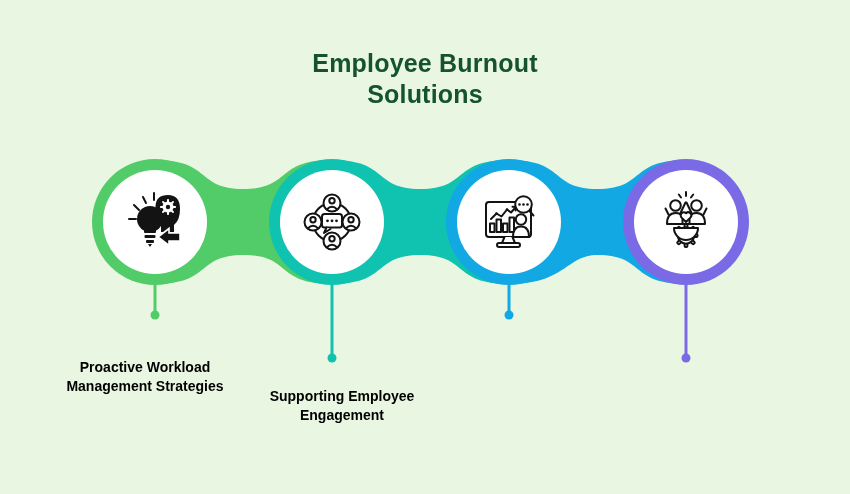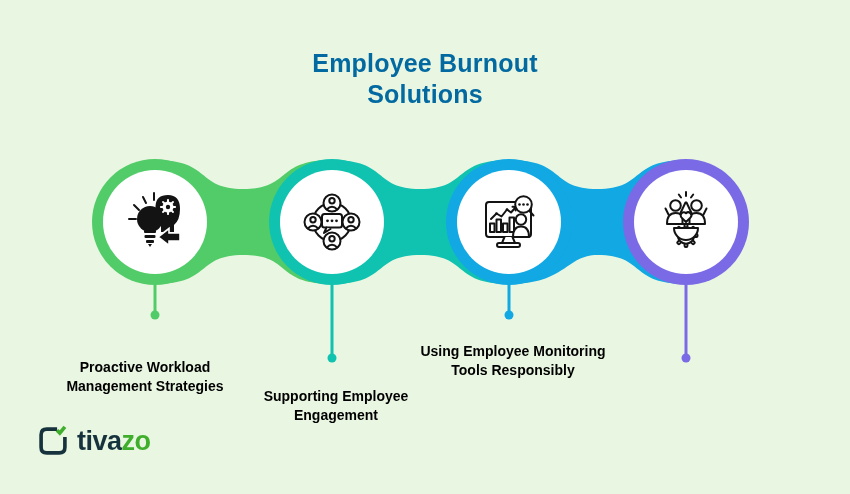--- a/index.html
+++ b/index.html
@@ -17,35 +17,35 @@
   }
   .chain-svg{position:absolute;left:0;top:0;}
   .ink-stroke{stroke:#131313;fill:none;stroke-width:2;stroke-linecap:round;stroke-linejoin:round;}
   .ink-fill{fill:#131313;}
   .step-label{
     position:absolute;text-align:center;
     font-size:14px;line-height:19px;font-weight:700;
     white-space:pre-line;
   }
   .label-1{left:45px;top:334px;width:200px;margin-top:24px;}
-  .label-2{left:236px;top:387px;width:200px;}
+  .label-2{left:242px;top:387px;width:200px;}
   .label-3{left:398px;top:342px;width:230px;}
   .label-4{left:575px;top:387px;width:220px;}
   .logo{
     position:absolute;left:36px;top:424px;
     display:flex;align-items:center;gap:7px;
   }
   .logo-text{font-size:27px;font-weight:800;letter-spacing:-.5px;}
 </style>
 </head>
 <body>
 
 <div class="canvas" style="background-color: rgb(233, 246, 225);">
 
-  <h1 class="title" style="color: #0369a1;">Employee Burnout
+  <h1 class="title" style="color: #14532d;">Employee Burnout
 Solutions</h1>
 
   <svg class="chain-svg" width="850" height="494" viewBox="0 0 850 494">
 
     <path d="M155,160 C212,160 195.5,189 243.5,189 C291.5,189 275,160 332,160 L332,284 C275,284 291.5,255 243.5,255 C195.5,255 212,284 155,284 Z" fill="#52cc68"></path>
     <path d="M332,160 C389,160 372.5,189 420.5,189 C468.5,189 452,160 509,160 L509,284 C452,284 468.5,255 420.5,255 C372.5,255 389,284 332,284 Z" fill="#10c3b0"></path>
     <path d="M509,160 C566,160 549.5,189 597.5,189 C645.5,189 629,160 686,160 L686,284 C629,284 645.5,255 597.5,255 C566,255 566,284 509,284 Z" fill="#11a8e3"></path>
 
     <circle cx="155" cy="222" r="63" fill="#52cc68"></circle>
     <circle cx="155" cy="222" r="52" fill="#ffffff"></circle>
@@ -159,26 +159,15 @@
     <line x1="509" y1="283" x2="509" y2="311" stroke-width="3" stroke="#11a8e3"></line>
     <circle cx="509" cy="315" r="4.5" fill="#11a8e3"></circle>
     <line x1="686" y1="283" x2="686" y2="354" stroke-width="3" stroke="#7a6ae6"></line>
     <circle cx="686" cy="358" r="4.5" fill="#7a6ae6"></circle>
   </svg>
 
   <div class="step-label label-1">Proactive Workload
 Management Strategies</div>
   <div class="step-label label-2">Supporting Employee
 Engagement</div>
-  <div class="step-label label-3">Using Employee Monitoring
-Tools Responsibly</div>
 
-  <div class="logo">
-    <svg width="34" height="34" viewBox="0 0 30 30">
-      <path d="M17,4.5 H9.5 Q4.5,4.5 4.5,9.5 V20.5 Q4.5,25.5 9.5,25.5 H20.5 Q25.5,25.5 25.5,20.5 V13" fill="none" stroke-width="3.2" stroke-linecap="square" stroke="#16323c"></path>
-      <path d="M18.5,5.5 L21,8 L25.5,2.5" fill="none" stroke-width="3.2" stroke="#3fae2c"></path>
-    </svg>
-    <div class="logo-text">
-      <span style="color: rgb(22, 50, 60);">tiva</span><span style="color: rgb(63, 174, 44);">zo</span>
-    </div>
-  </div>
 
 </div>
 
 </body></html>

